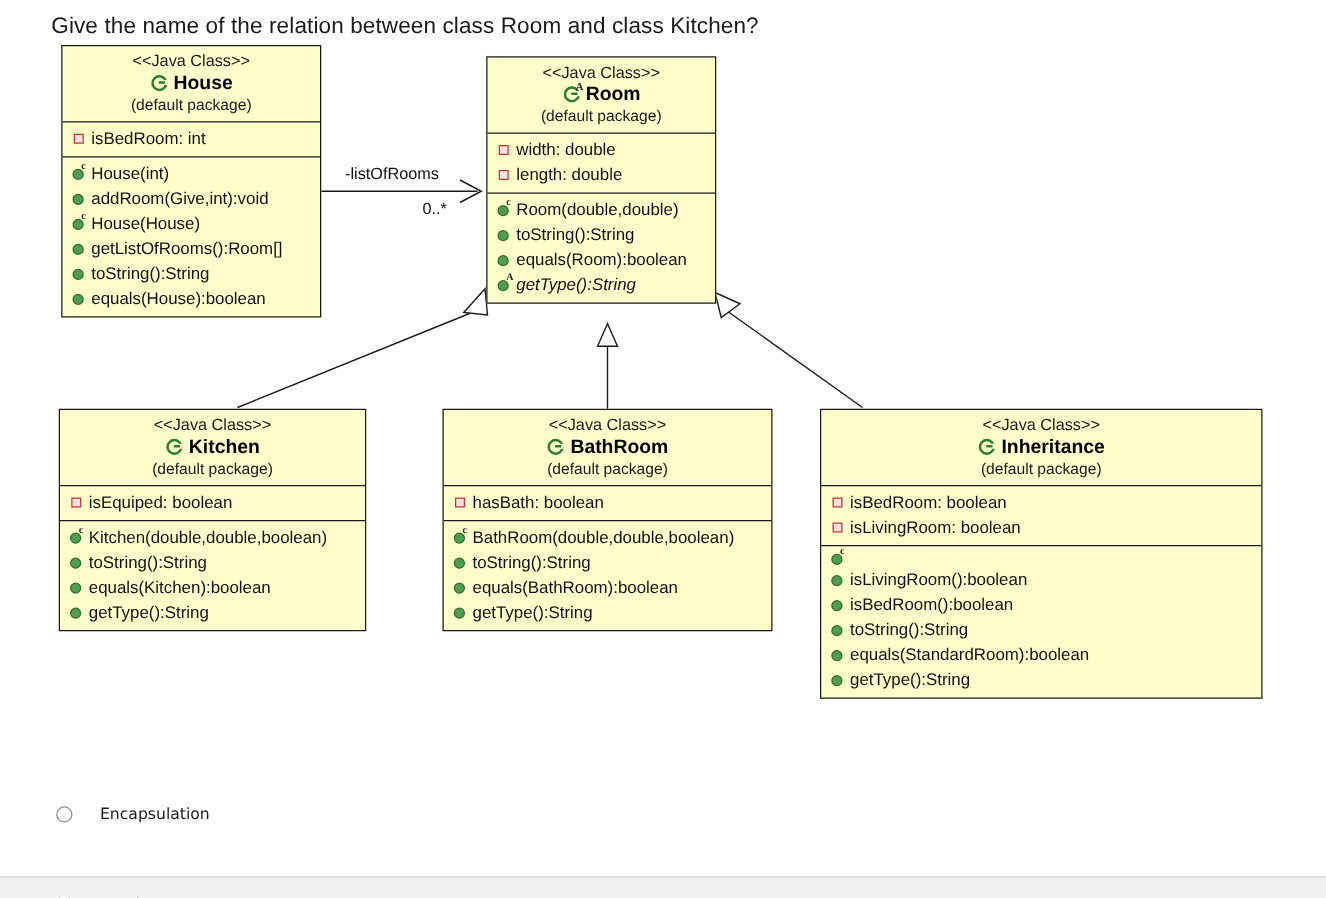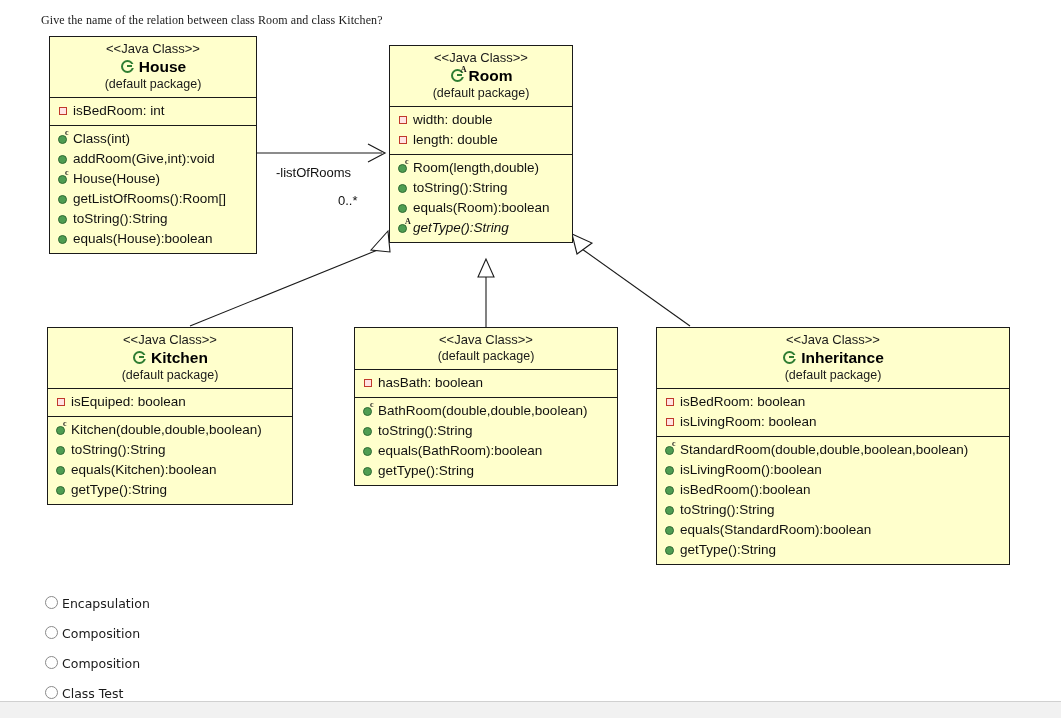--- a/index.html
+++ b/index.html
@@ -14,22 +14,22 @@
     overflow: hidden;
     font-family: "DejaVu Sans", sans-serif;
     color: #000000;
   }
 
   
   #question-text {
     position: absolute;
     left: 41px;
     top: 13px;
-    font-family: Liberation Serif, serif;
-    font-size: 12px;
+    font-family: Liberation Sans, sans-serif;
+    font-size: 18px;
     line-height: 15px;
     color: #1a1a1a;
     white-space: nowrap;
     letter-spacing: 0.1px;
   }
 
   
   #diagram {
     position: absolute;
     left: 0;
@@ -186,35 +186,35 @@
     line-height: 9px;
   }
 
   
   .edge-label {
     position: absolute;
     font-family: "Liberation Sans", sans-serif;
     font-size: 13px;
     color: #111111;
     white-space: nowrap;
-    margin-top: 34px;
   }
 
   
   #answers {
     position: absolute;
     left: 45px;
     top: 596px;
     width: 420px;
   }
   .answer-row {
     display: flex;
-    align-items: flex-start;
+    align-items: flex-end;
     height: 30px;
-    gap: 4px;
+    gap: 22px;
+    margin-top: 32px;
   }
   .radio {
     width: 13px;
     height: 13px;
     border-radius: 50%;
     border: 1px solid #8a8a8a;
     background: #ffffff;
     box-sizing: border-box;
     flex: 0 0 13px;
   }
@@ -289,21 +289,21 @@
           </span>
         <span class="member-label">isBedRoom: int</span>
       </div>
     </div>
     <div class="compartment">
       <div class="member">
         <span class="icon-slot">
             <span class="ico-method"></span>
             <span class="sup-badge">c</span>
           </span>
-        <span class="member-label">Class(int)</span>
+        <span class="member-label">House(int)</span>
       </div>
       <div class="member">
         <span class="icon-slot">
             <span class="ico-method"></span>
             <span class="sup-badge"></span>
           </span>
         <span class="member-label">addRoom(Give,int):void</span>
       </div>
       <div class="member">
         <span class="icon-slot">
@@ -363,21 +363,21 @@
           </span>
         <span class="member-label">length: double</span>
       </div>
     </div>
     <div class="compartment">
       <div class="member">
         <span class="icon-slot">
             <span class="ico-method"></span>
             <span class="sup-badge">c</span>
           </span>
-        <span class="member-label">Room(length,double)</span>
+        <span class="member-label">Room(double,double)</span>
       </div>
       <div class="member">
         <span class="icon-slot">
             <span class="ico-method"></span>
             <span class="sup-badge"></span>
           </span>
         <span class="member-label">toString():String</span>
       </div>
       <div class="member">
         <span class="icon-slot">
@@ -445,20 +445,28 @@
             <span class="sup-badge"></span>
           </span>
         <span class="member-label">getType():String</span>
       </div>
     </div>
   </div>
 
   <div class="uml-class" id="class-bathroom" style="left:354px; top:327px; width:264px;">
     <div class="uml-header">
       <div class="stereotype">&lt;&lt;Java Class&gt;&gt;</div>
+      <div class="class-title-row">
+        <span class="ico-class">
+          <span class="ring"></span>
+            <span class="notch"></span>
+            <span class="bar"></span>
+        </span>
+        <span class="class-title">BathRoom</span>
+      </div>
       <div class="package-line">(default package)</div>
     </div>
     <div class="compartment">
       <div class="member">
         <span class="icon-slot">
             <span class="ico-field-private"></span>
           </span>
         <span class="member-label">hasBath: boolean</span>
       </div>
     </div>
@@ -520,21 +528,20 @@
           </span>
         <span class="member-label">isLivingRoom: boolean</span>
       </div>
     </div>
     <div class="compartment">
       <div class="member">
         <span class="icon-slot">
             <span class="ico-method"></span>
             <span class="sup-badge">c</span>
           </span>
-        <span class="member-label">StandardRoom(double,double,boolean,boolean)</span>
       </div>
       <div class="member">
         <span class="icon-slot">
             <span class="ico-method"></span>
             <span class="sup-badge"></span>
           </span>
         <span class="member-label">isLivingRoom():boolean</span>
       </div>
       <div class="member">
         <span class="icon-slot">

